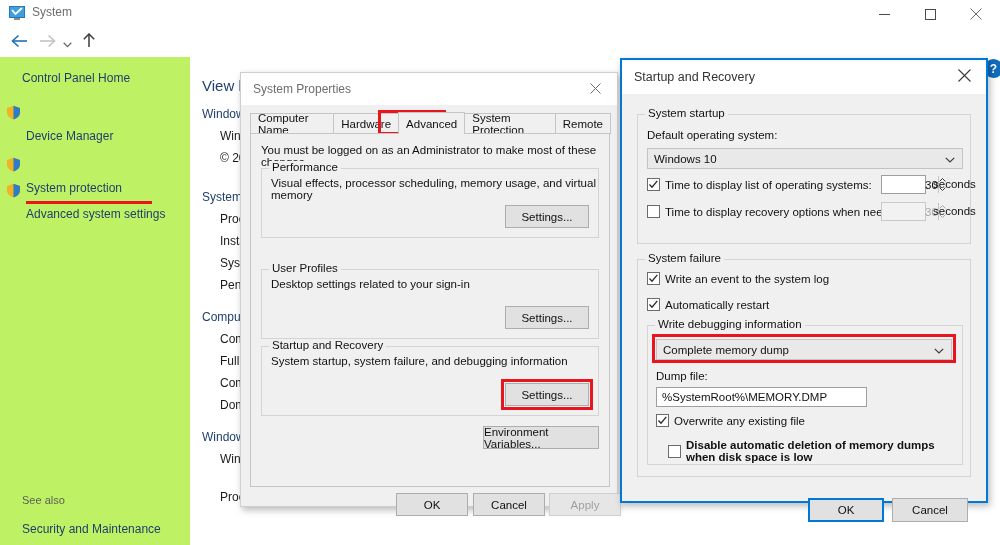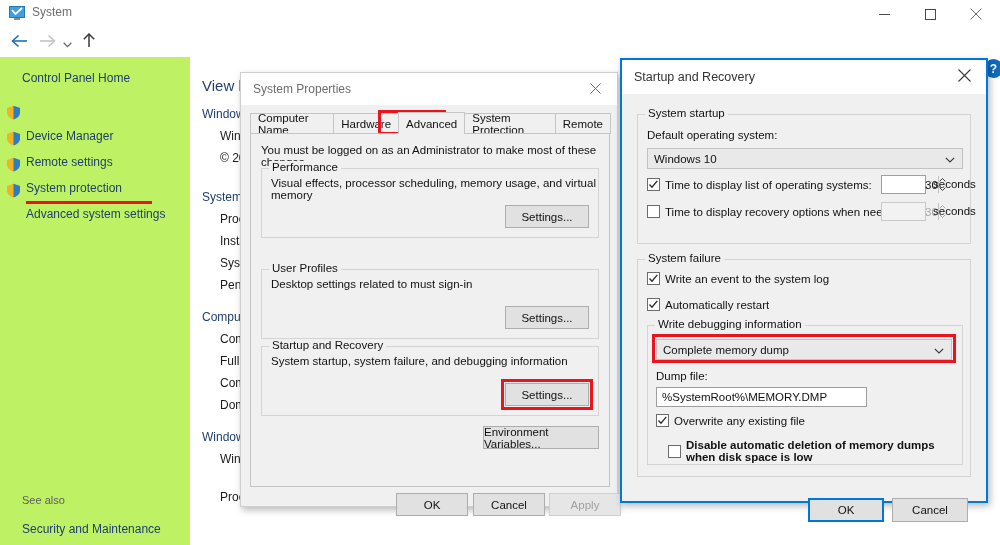--- a/index.html
+++ b/index.html
@@ -372,29 +372,20 @@
     <div class="lp-item" style="top:44px">
       <span class="lp-shield">
         <svg width="15" height="15" viewBox="0 0 15 15">
           <path d="M7.5 0.8 L14 3 V7.5 C14 11 10.8 13.6 7.5 14.4 C4.2 13.6 1 11 1 7.5 V3 Z" fill="#f0b323"></path>
           <path d="M7.5 0.8 L14 3 V7.5 C14 11 10.8 13.6 7.5 14.4 Z" fill="#2d7dc4"></path>
         </svg>
       </span>
       <span class="lp-text">Device Manager</span>
     </div>
 
-    <div class="lp-item" style="top:70px">
-      <span class="lp-shield">
-        <svg width="15" height="15" viewBox="0 0 15 15">
-          <path d="M7.5 0.8 L14 3 V7.5 C14 11 10.8 13.6 7.5 14.4 C4.2 13.6 1 11 1 7.5 V3 Z" fill="#f0b323"></path>
-          <path d="M7.5 0.8 L14 3 V7.5 C14 11 10.8 13.6 7.5 14.4 Z" fill="#2d7dc4"></path>
-        </svg>
-      </span>
-      <span class="lp-text">Remote settings</span>
-    </div>
 
     <div class="lp-item" style="top:96px">
       <span class="lp-shield">
         <svg width="15" height="15" viewBox="0 0 15 15">
           <path d="M7.5 0.8 L14 3 V7.5 C14 11 10.8 13.6 7.5 14.4 C4.2 13.6 1 11 1 7.5 V3 Z" fill="#f0b323"></path>
           <path d="M7.5 0.8 L14 3 V7.5 C14 11 10.8 13.6 7.5 14.4 Z" fill="#2d7dc4"></path>
         </svg>
       </span>
       <span class="lp-text">System protection</span>
     </div>
@@ -468,21 +459,21 @@
       <div class="tp-note">You must be logged on as an Administrator to make most of these changes.</div>
 
       <div class="groupbox" style="left:10px; top:34px; width:338px; height:70px;">
         <span class="gb-label">Performance</span>
         <span class="gb-desc">Visual effects, processor scheduling, memory usage, and virtual memory</span>
         <div class="btn" style="left:243px; top:36px; width:84px; height:23px;">Settings...</div>
       </div>
 
       <div class="groupbox" style="left:10px; top:123px; width:338px; height:70px;margin-top:12px;">
         <span class="gb-label">User Profiles</span>
-        <span class="gb-desc">Desktop settings related to must sign-in</span>
+        <span class="gb-desc">Desktop settings related to your sign-in</span>
         <div class="btn" style="left:243px; top:36px; width:84px; height:23px;">Settings...</div>
       </div>
 
       <div class="groupbox" style="left:10px; top:212px; width:338px; height:70px;">
         <span class="gb-label">Startup and Recovery</span>
         <span class="gb-desc">System startup, system failure, and debugging information</span>
         <div class="btn" style="left:243px; top:36px; width:84px; height:23px;">Settings...</div>
       </div>
       <div class="redbox" style="left:250px; top:245px; width:92px; height:31px;"></div>
 

